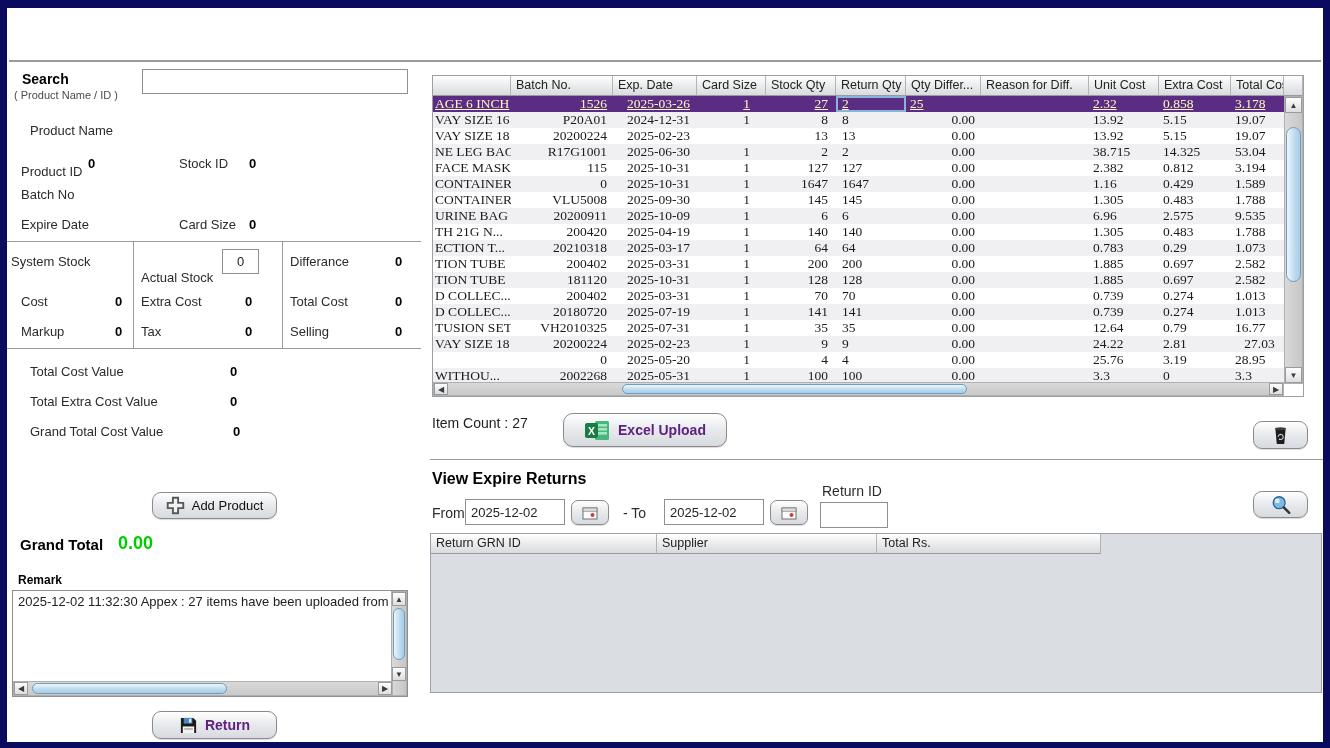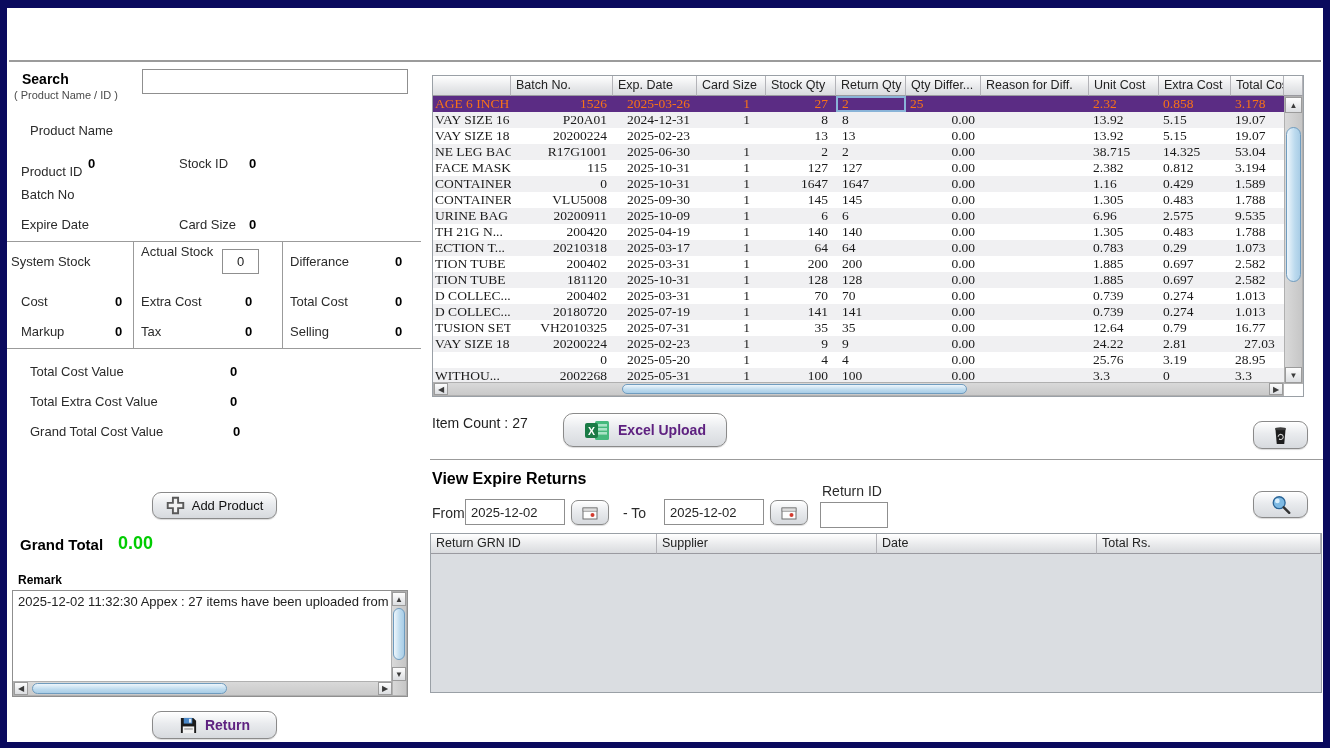--- a/index.html
+++ b/index.html
@@ -36,21 +36,21 @@
             border:1px solid #9aa0a6; background:#fff; }
   #pt-header { display:flex; height:20px; }
   .hcell { background:linear-gradient(#ffffff,#e9eaec 55%,#d9dbde);
            border-right:1px solid #b3b3b8; border-bottom:1px solid #9a9aa0;
            font-size:12.5px; color:#222; padding:2px 0 0 5px;
            white-space:nowrap; overflow:hidden; flex:none; }
   #pt-body { position:absolute; left:0; top:20px; width:851px; height:288px; overflow:hidden; }
   .trow { display:flex; height:16px; background:#fff; }
   .trow:nth-child(even) { background:#f0f0f2; }
   .trow.sel { background:#5b2c84; }
-  .trow.sel .tcell { color:#f97316; }
+  .trow.sel .tcell { color:#fef9c3;text-decoration:underline; }
   .tcell { font-family:"Liberation Serif", serif; font-size:13.5px; color:#1a1a1a;
            line-height:16px; white-space:nowrap; overflow:hidden; flex:none; }
   .c0 { text-align:left; padding-left:2px; }
   .c1 { text-align:right; padding-right:6px; }
   .c2 { text-align:right; padding-right:7px; }
   .c3 { text-align:right; padding-right:16px; }
   .c4 { text-align:right; padding-right:8px; }
   .c5 { text-align:left; padding-left:6px; }
   .c6 { text-align:right; padding-right:6px; }
   .c7, .c8, .c9, .c10 { text-align:left; padding-left:4px; }
@@ -98,21 +98,21 @@
     <div class="abs lbl" style="left:14px; top:209px;">Expire Date</div>
     <div class="abs lbl" style="left:172px; top:209px;">Card Size</div>
     <div class="abs lbl b" style="left:242px; top:209px;">0</div>
 
     <div class="abs hr" style="left:0px; top:233px; width:414px; height:1px;"></div>
     <div class="abs hr" style="left:0px; top:340px; width:414px; height:1px;"></div>
     <div class="abs gridline-v" style="left:126px; top:233px; height:107px;"></div>
     <div class="abs gridline-v" style="left:275px; top:233px; height:107px;"></div>
 
     <div class="abs lbl" style="left:4px; top:246px;">System Stock</div>
-    <div class="abs lbl" style="left:134px; top:236px;">Actual Stock</div>
+    <div class="abs lbl" style="left:134px; top:262px;">Actual Stock</div>
     <input class="abs tfield" style="left: 215px; top: 241px; width: 37px; height: 25px; text-align: center;" value="0">
     <div class="abs lbl" style="left:283px; top:246px;">Differance</div>
     <div class="abs gcell-val" style="left:388px; top:246px;">0</div>
 
     <div class="abs lbl" style="left:14px; top:286px;">Cost</div>
     <div class="abs gcell-val" style="left:108px; top:286px;">0</div>
     <div class="abs lbl" style="left:134px; top:286px;">Extra Cost</div>
     <div class="abs gcell-val" style="left:238px; top:286px;">0</div>
     <div class="abs lbl" style="left:283px; top:286px;">Total Cost</div>
     <div class="abs gcell-val" style="left:388px; top:286px;">0</div>
@@ -500,20 +500,19 @@
           <circle cx="8" cy="7.5" r="2.6" fill="#d9eefb"></circle>
           <line x1="15" y1="14.5" x2="21" y2="20.5" stroke="#333" stroke-width="2.6" stroke-linecap="round"></line>
         </svg>
       </span>
     </div>
 
     <div class="abs" id="vr-table">
       <div id="vr-header">
         <div class="hcell" style="width:226px;">Return GRN ID</div>
         <div class="hcell" style="width:220px;">Supplier</div>
-        <div class="hcell" style="width:220px;">Date</div>
         <div class="hcell" style="width:224px;">Total Rs.</div>
       </div>
       <div style="height:138px;"></div>
     </div>
 
   </div>
 </div>
 
 </body></html>

